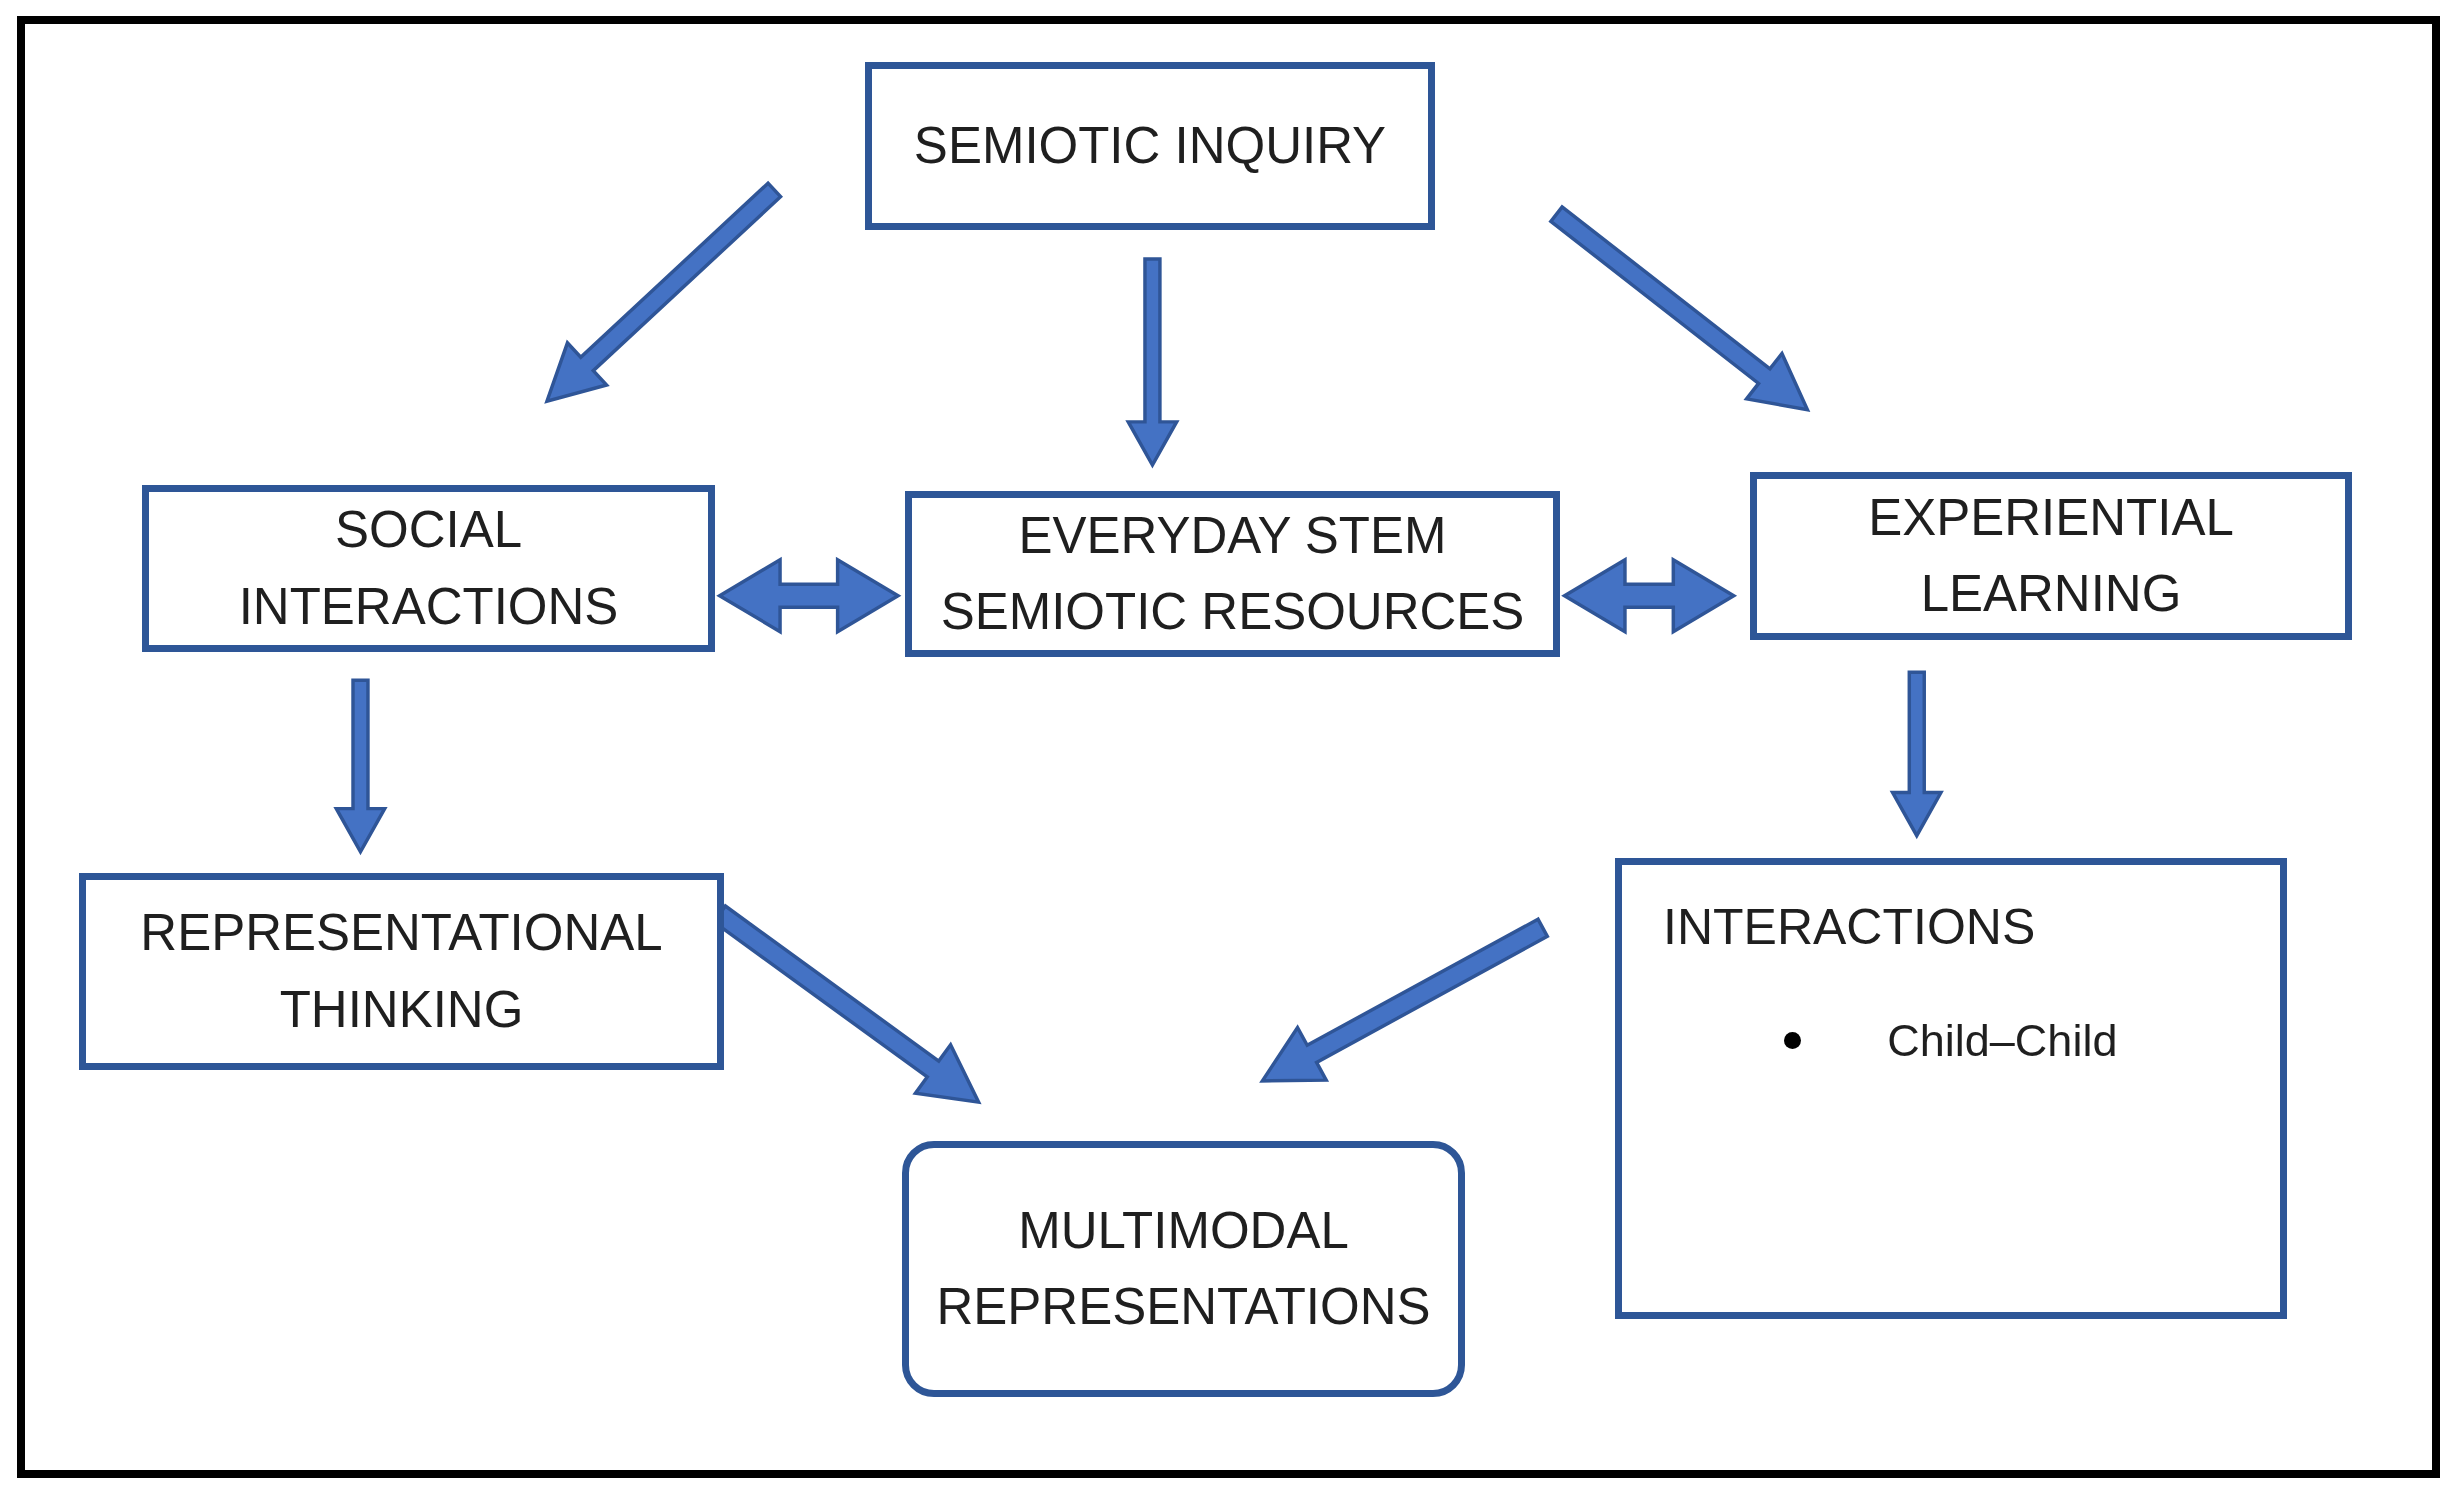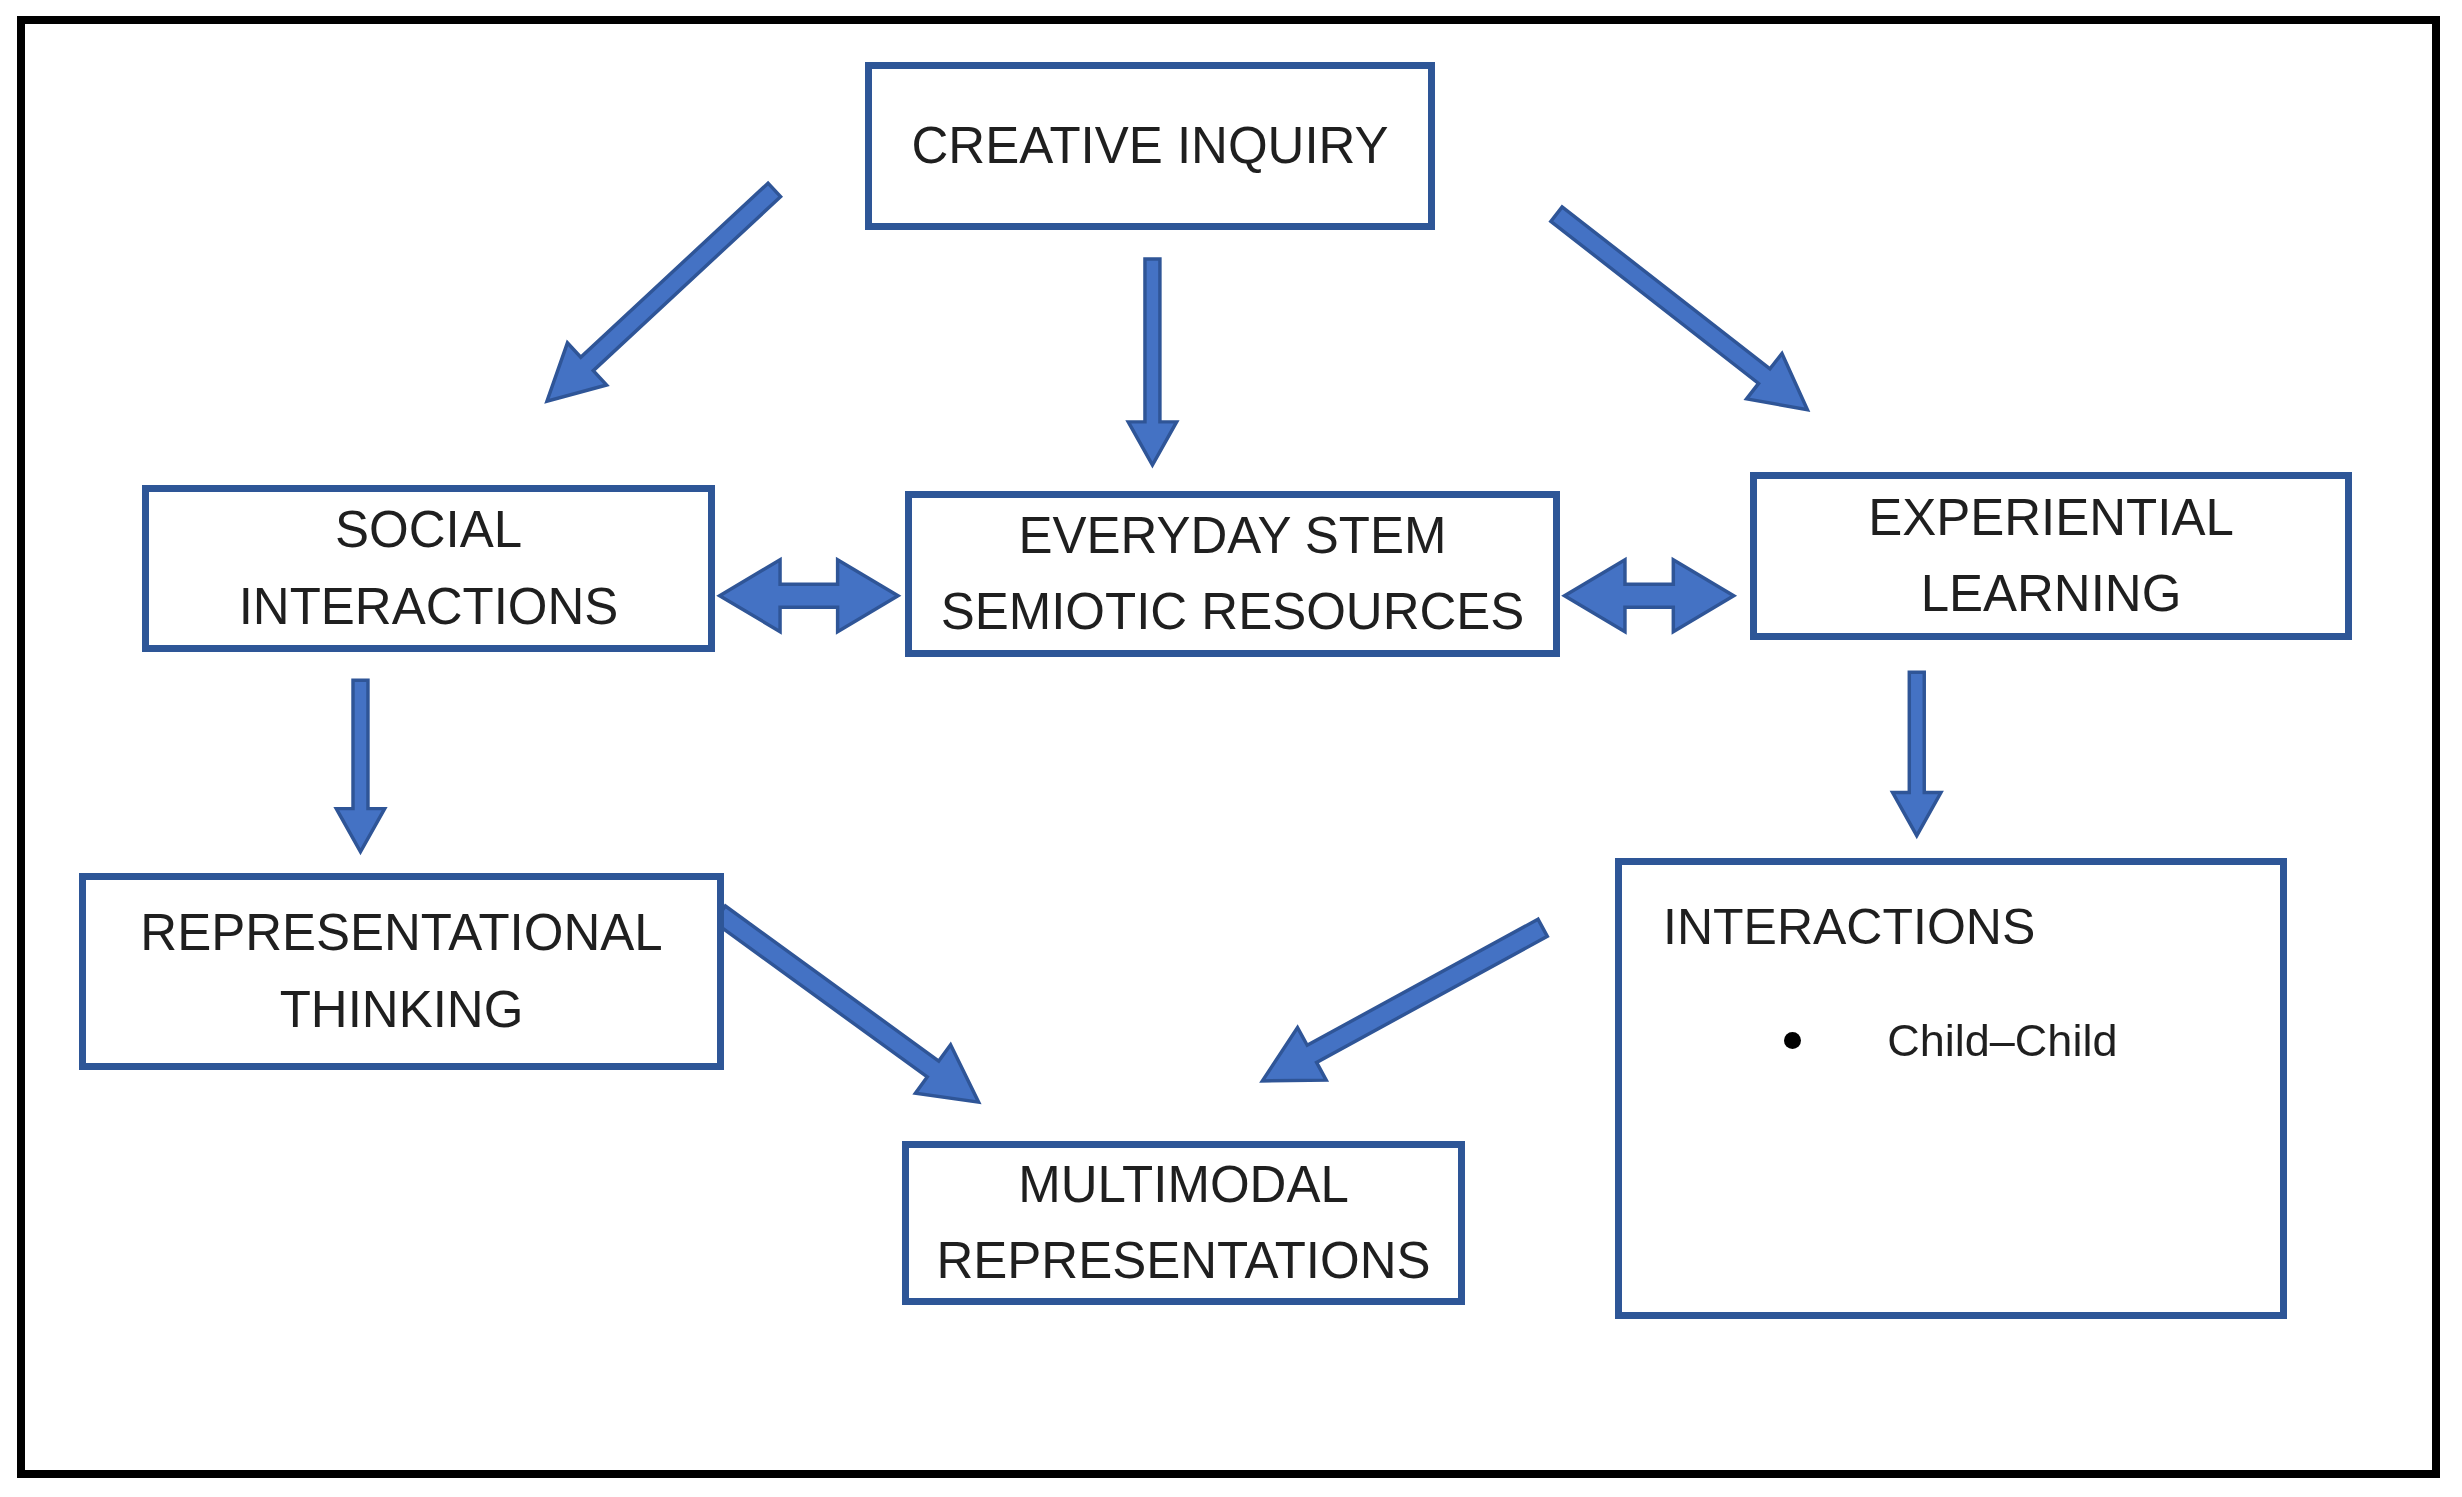--- a/index.html
+++ b/index.html
@@ -30,21 +30,21 @@
     color:var(--text);
     display:flex;align-items:center;justify-content:center;
     text-align:center;font-size:51px;line-height:1.5;
     white-space:pre-line;
   }
   .box-creative{left:865px;top:62px;width:570px;height:168px;}
   .box-social{left:142px;top:485px;width:573px;height:167px;}
   .box-everyday{left:905px;top:491px;width:655px;height:166px;}
   .box-experiential{left:1750px;top:472px;width:602px;height:168px;}
   .box-representational{left:79px;top:873px;width:645px;height:197px;}
-  .box-multimodal{left:902px;top:1141px;width:563px;height:164px;}
+  .box-multimodal{left:902px;top:1141px;width:563px;height:256px;border-radius:32px;}
   .box-interactions{
     left:1615px;top:858px;width:672px;height:461px;
     flex-direction:column;align-items:flex-start;justify-content:flex-start;
     text-align:left;padding:29px 23px 11.5px 41px;
   }
   .interactions-title{
     font-size:50px;line-height:1.35;margin-bottom:40px;white-space:nowrap;
   }
   .bullet-row{
     display:flex;align-items:flex-start;margin-left:121px;
@@ -67,21 +67,21 @@
     <polygon points="2694.2,384.6 3055.2,666.2 3034.3,693 3140,712 3095.8,614.2 3074.9,641 2713.8,359.4" style="fill:var(--arrow-fill);stroke:var(--arrow-stroke);stroke-width:6;stroke-linejoin:miter;"></polygon>
     <polygon points="1250,1035 1355,1097.5 1355,1055 1455,1055 1455,1097.5 1560,1035 1455,972.5 1455,1015 1355,1015 1355,972.5" style="fill:var(--arrow-fill);stroke:var(--arrow-stroke);stroke-width:6;stroke-linejoin:miter;"></polygon>
     <polygon points="2718,1035 2823,1097.5 2823,1055 2907,1055 2907,1097.5 3012,1035 2907,972.5 2907,1015 2823,1015 2823,972.5" style="fill:var(--arrow-fill);stroke:var(--arrow-stroke);stroke-width:6;stroke-linejoin:miter;"></polygon>
     <polygon points="613,1182 613,1405 584,1405 626,1480 668,1405 639,1405 639,1182" style="fill:var(--arrow-fill);stroke:var(--arrow-stroke);stroke-width:6;stroke-linejoin:miter;"></polygon>
     <polygon points="3317,1168 3317,1377 3288,1377 3330,1452 3372,1377 3343,1377 3343,1168" style="fill:var(--arrow-fill);stroke:var(--arrow-stroke);stroke-width:6;stroke-linejoin:miter;"></polygon>
     <polygon points="1240,1601.8 1610.7,1871.1 1590.2,1899.5 1700,1915 1651.3,1815.3 1630.7,1843.6 1260,1574.2" style="fill:var(--arrow-fill);stroke:var(--arrow-stroke);stroke-width:6;stroke-linejoin:miter;"></polygon>
     <polygon points="2671.9,1597.1 2270.9,1816.1 2254.1,1785.4 2193,1878 2303.9,1876.7 2287.2,1845.9 2688.1,1626.9" style="fill:var(--arrow-fill);stroke:var(--arrow-stroke);stroke-width:6;stroke-linejoin:miter;"></polygon>
   </svg>
 
 <div class="box box-creative">
-  <span>CREATIVE INQUIRY</span>
+  <span>SEMIOTIC INQUIRY</span>
 </div>
 
 <div class="box box-social">
   <span>SOCIAL
 INTERACTIONS</span>
 </div>
 
 <div class="box box-everyday">
   <span>EVERYDAY STEM
 SEMIOTIC RESOURCES</span>

